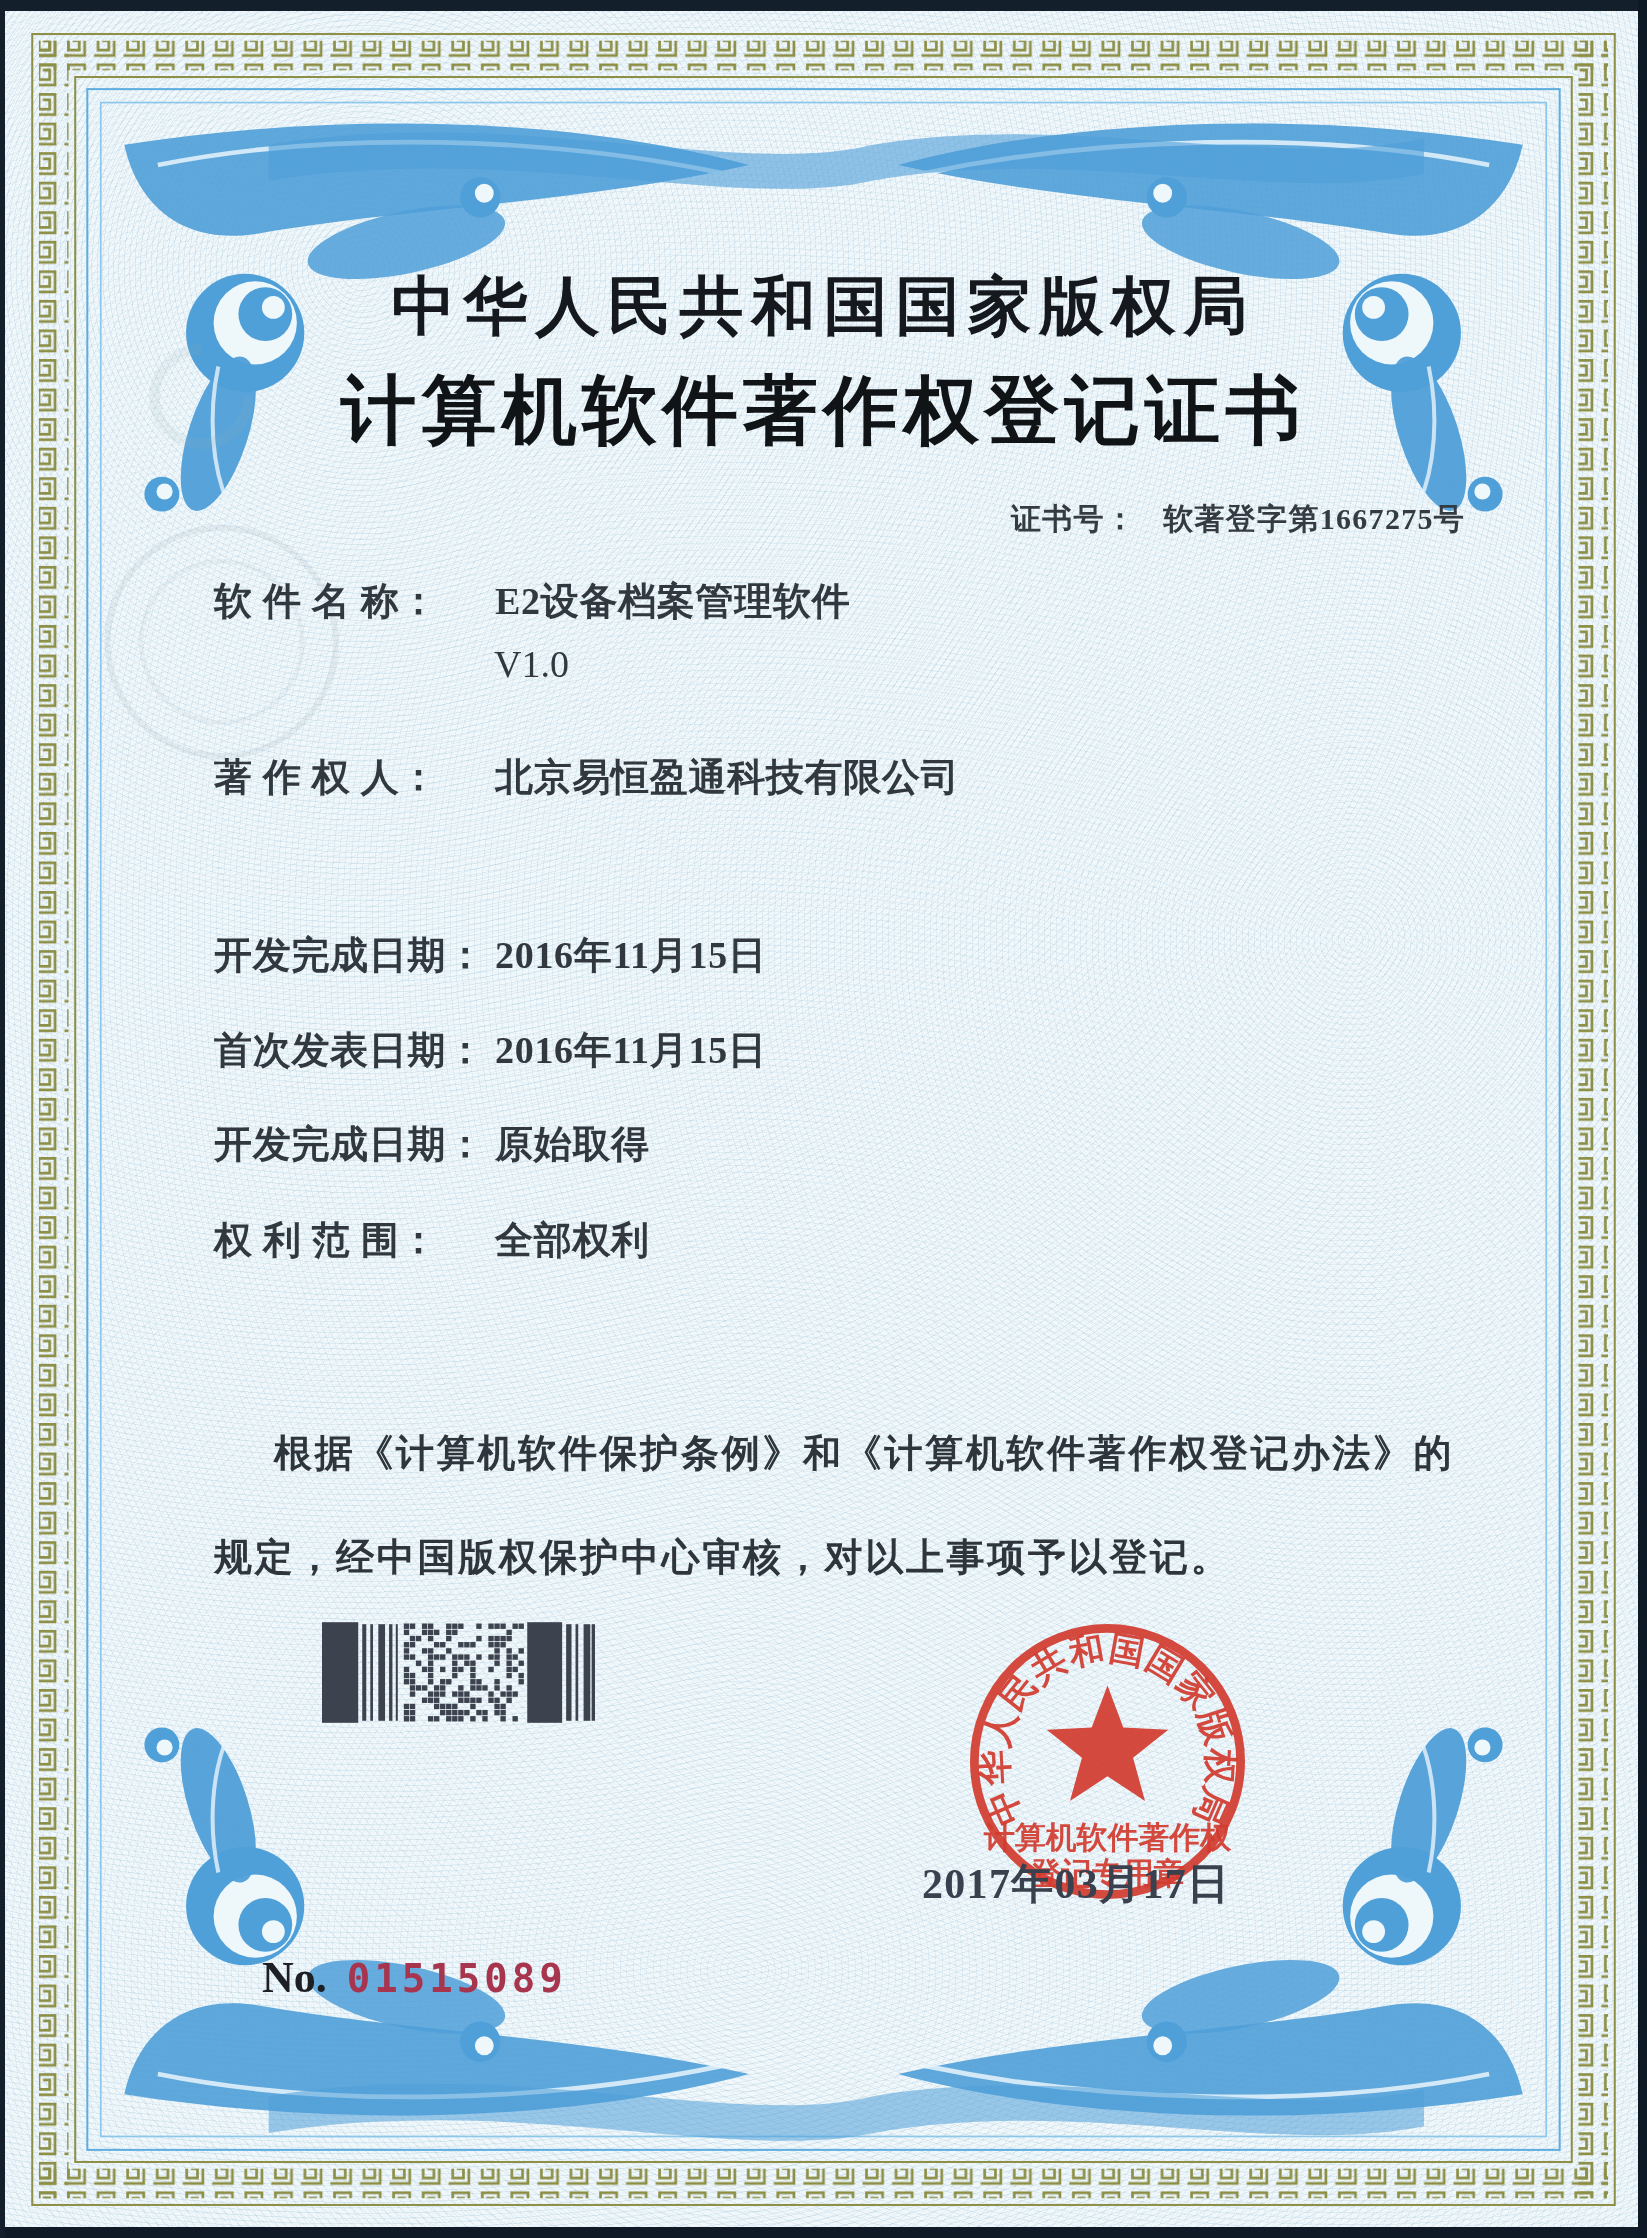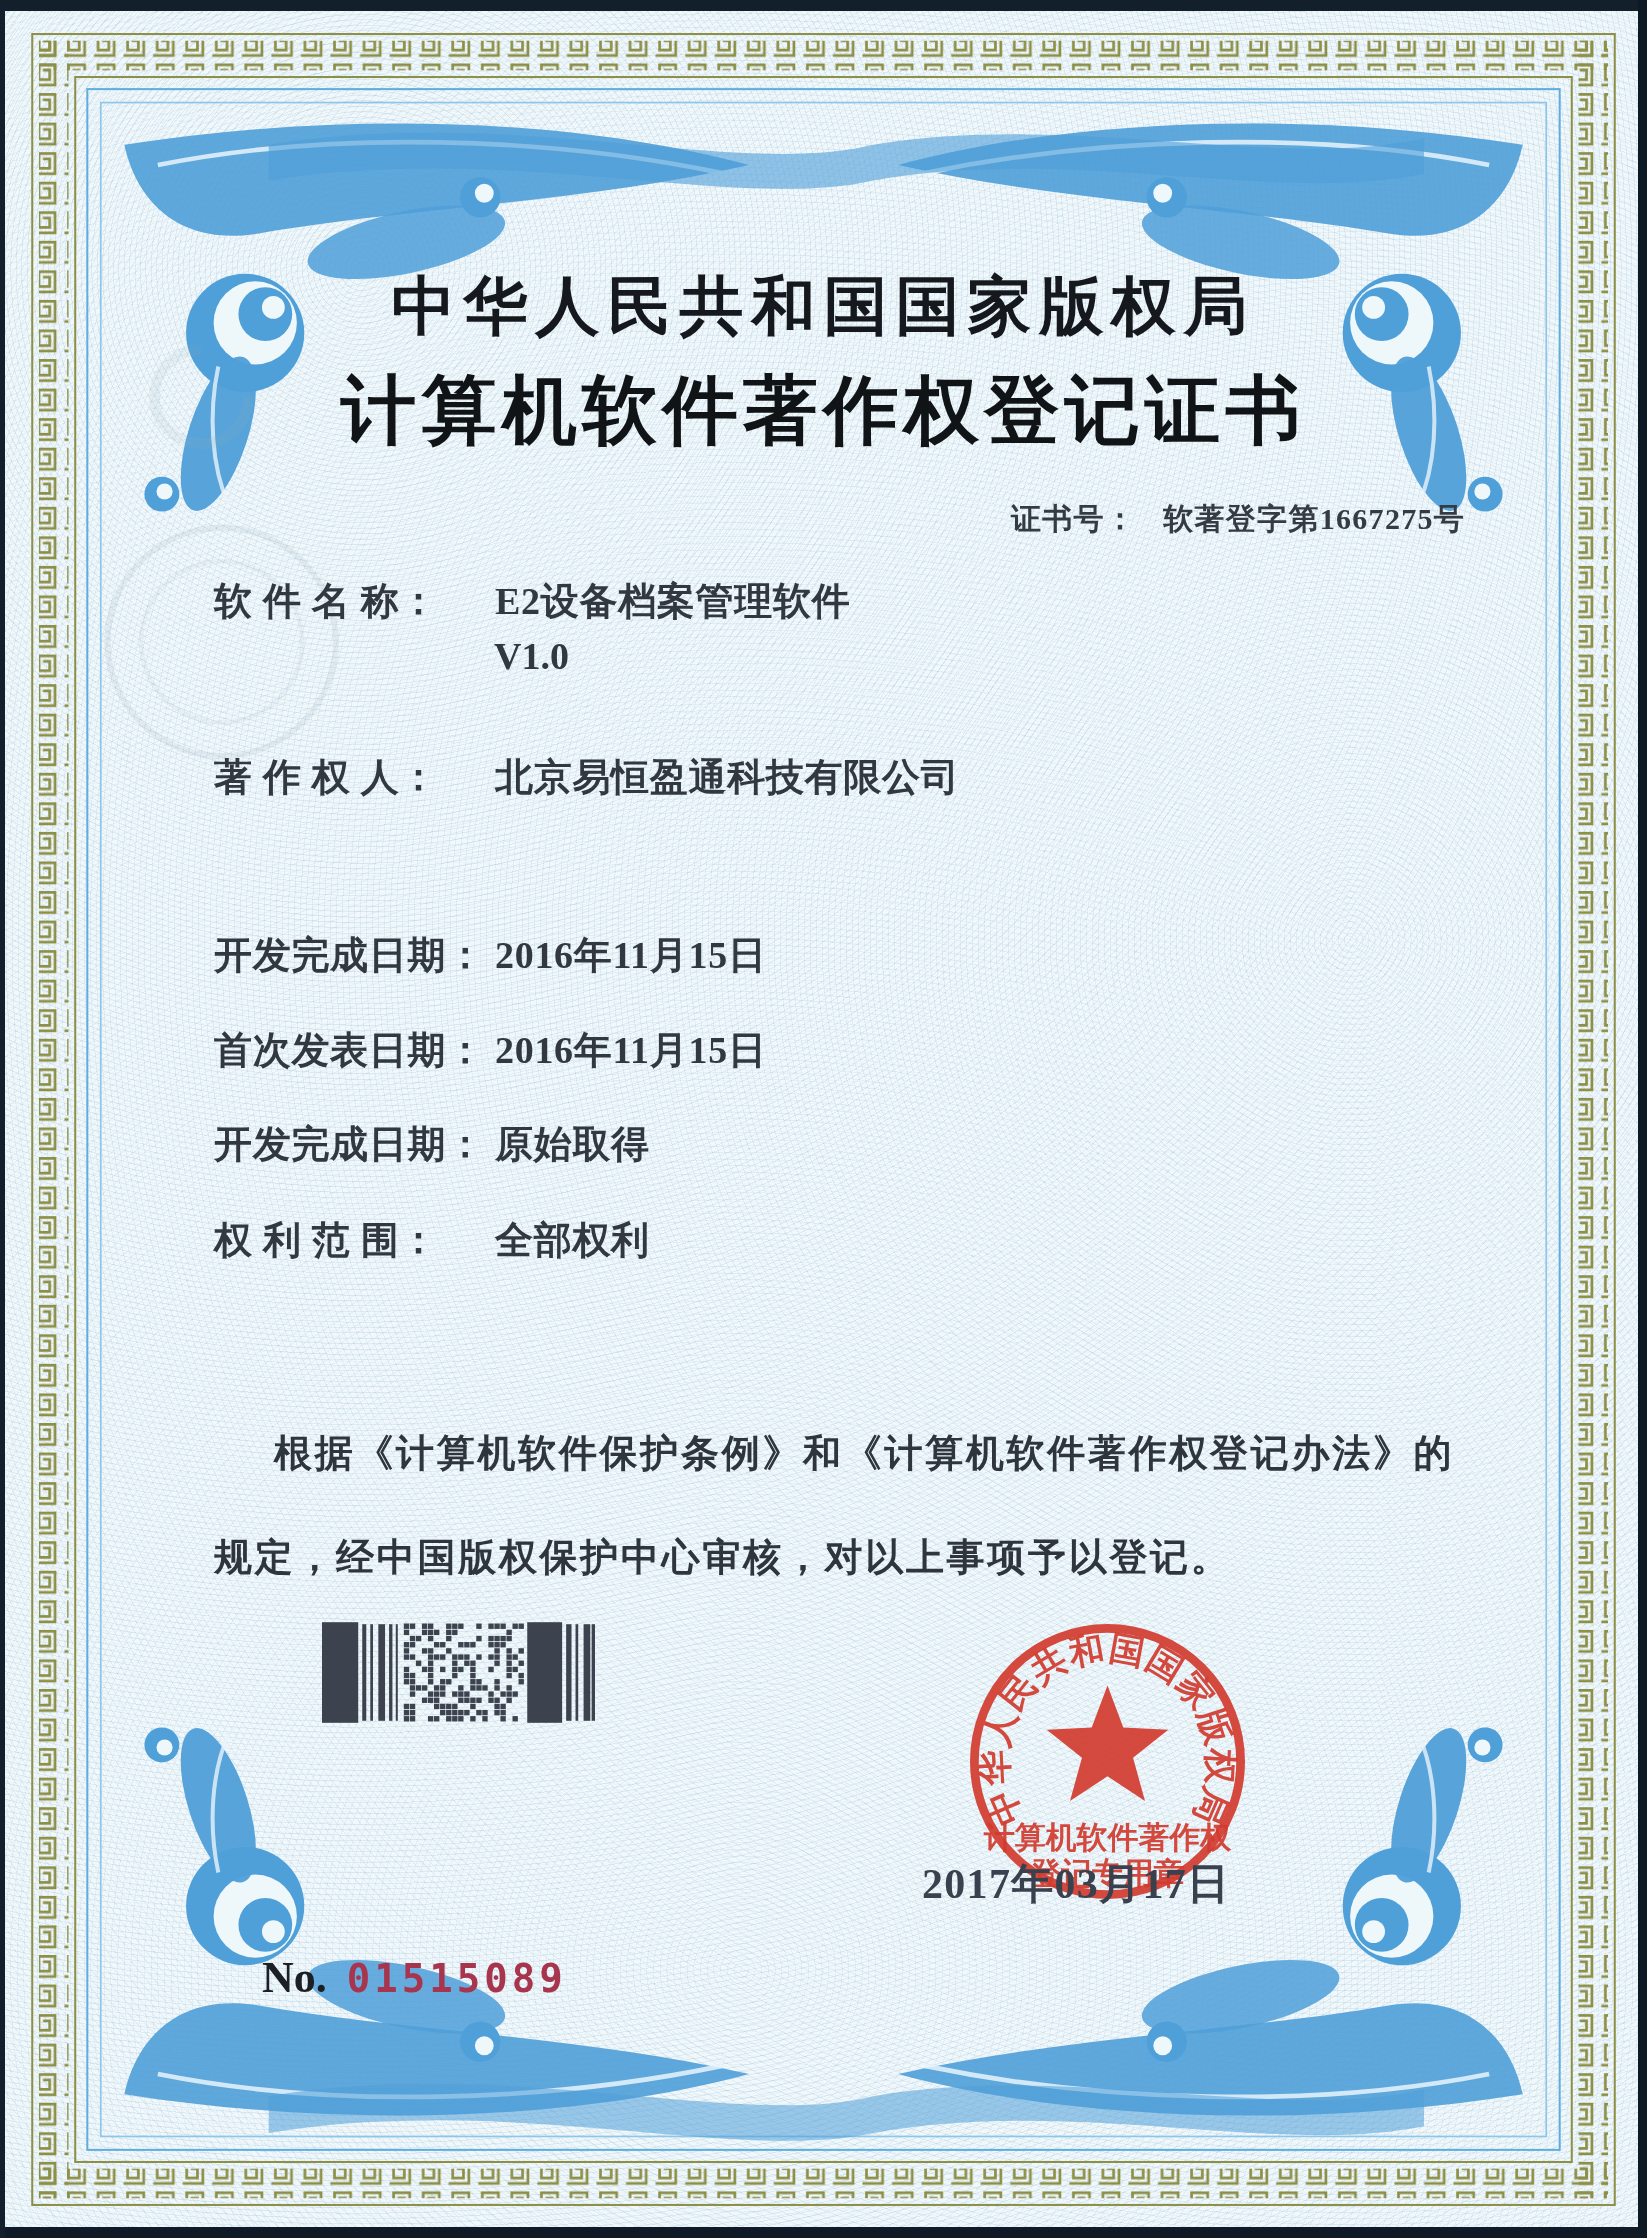--- a/index.html
+++ b/index.html
@@ -19,21 +19,21 @@
   .title1{left:0;top:263px;width:100%;text-align:center;font-size:64px;font-weight:900;
           letter-spacing:8px;color:#15181c;}
   .title2{left:0;top:361px;width:100%;text-align:center;font-size:75px;font-weight:900;
           letter-spacing:5.4px;color:#111417;}
   .certno{left:1011px;top:499px;font-size:30px;font-weight:700;letter-spacing:1.3px;color:#343b42;
           display:flex;gap:27px;}
   .row{position:absolute;left:214px;display:flex;font-size:38px;font-weight:700;color:#31383f;
        letter-spacing:0.7px;white-space:pre;}
   .row .lbl{display:inline-block;width:281px;}
   .row .val{display:inline-block;}
-  .subval{position:absolute;left:494px;font-size:38px;font-weight:700;color:#31383f;}
+  .subval{position:absolute;left:494px;font-size:38px;font-weight:400;color:#31383f;margin-top:8px;}
   .stmt{position:absolute;font-size:38px;font-weight:600;letter-spacing:2.7px;color:#2e353c;white-space:pre;}
   .dateline{position:absolute;left:922px;top:1856px;width:376px;text-align:left;
             font-size:42px;font-weight:600;letter-spacing:1.3px;color:#39414e;}
   .serial{position:absolute;left:262px;top:1952px;display:flex;align-items:baseline;gap:20px;}
   .serial .pfx{font-size:44px;color:#1c1f24;font-weight:600;}
   .serial .num{font-family:"DejaVu Sans Mono",monospace;font-size:39px;font-weight:600;
                color:#a8354e;letter-spacing:4px;}
   .edge{position:absolute;background:#141f2c;}
   .e-top{left:0;top:0;width:100%;height:10.7px;}
   .e-bottom{left:0;bottom:0;width:100%;height:12px;background:#101a26;}

